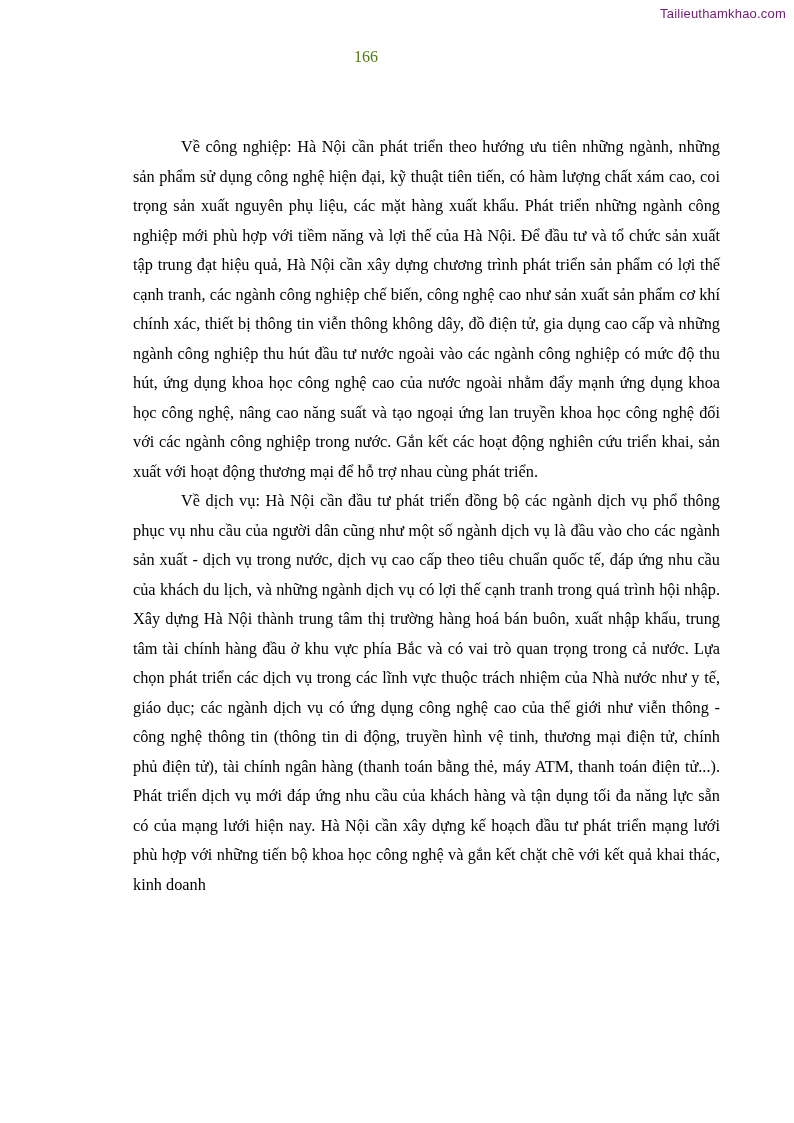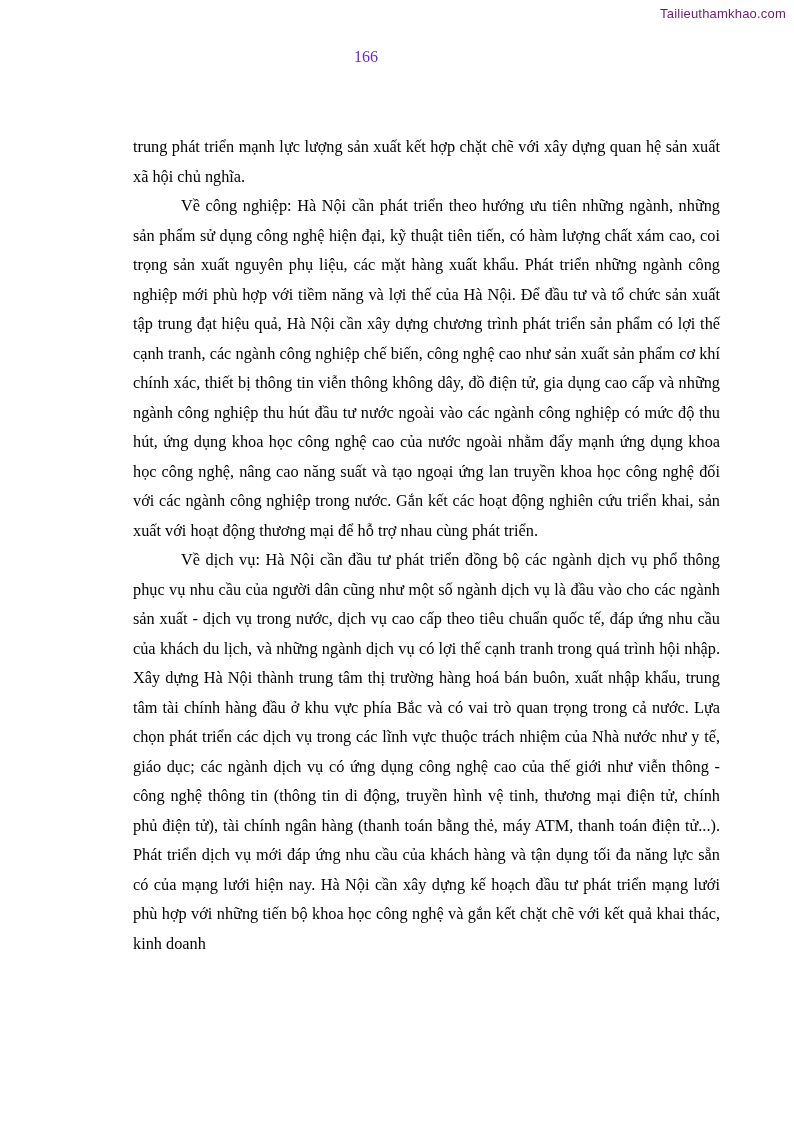--- a/index.html
+++ b/index.html
@@ -4,34 +4,33 @@
 <style>
   html, body { margin:0; padding:0; background:#ffffff; }
   body { width:794px; height:1123px; position:relative; overflow:hidden; }
   .watermark {
     position:absolute; top:6px; right:8px;
     font-family:"Liberation Sans", sans-serif; font-size:13px;
     color:#701a75; letter-spacing:0.2px;
   }
   .page-number {
     position:absolute; top:48px; left:0; width:732px; text-align:center;
-    font-family:"Liberation Serif", serif; font-size:16px; color:#6d28d9;
+    font-family:"Liberation Serif", serif; font-size:16px; color:#4d7c0f;
   }
   .body-text {
     position:absolute; top:132px; left:133px; width:587px;
     font-family:"Liberation Serif", serif; font-size:16.3px; color:#000;
     line-height:29.5px;
   }
   .body-text p { margin:0; text-align:justify; text-align-last:left; }
   .body-text p.indent { text-indent:48px; }
 </style>
 </head>
 <body>
 
 <div class="watermark">Tailieuthamkhao.com</div>
 
 <div class="page-number">166</div>
 
 <div class="body-text">
-  <p>trung phát triển mạnh lực lượng sản xuất kết hợp chặt chẽ với xây dựng quan hệ sản xuất xã hội chủ nghĩa.</p>
   <p class="indent">Về công nghiệp: Hà Nội cần phát triển theo hướng ưu tiên những ngành, những sản phẩm sử dụng công nghệ hiện đại, kỹ thuật tiên tiến, có hàm lượng chất xám cao, coi trọng sản xuất nguyên phụ liệu, các mặt hàng xuất khẩu. Phát triển những ngành công nghiệp mới phù hợp với tiềm năng và lợi thế của Hà Nội. Để đầu tư và tổ chức sản xuất tập trung đạt hiệu quả, Hà Nội cần xây dựng chương trình phát triển sản phẩm có lợi thế cạnh tranh, các ngành công nghiệp chế biến, công nghệ cao như sản xuất sản phẩm cơ khí chính xác, thiết bị thông tin viễn thông không dây, đồ điện tử, gia dụng cao cấp và những ngành công nghiệp thu hút đầu tư nước ngoài vào các ngành công nghiệp có mức độ thu hút, ứng dụng khoa học công nghệ cao của nước ngoài nhằm đẩy mạnh ứng dụng khoa học công nghệ, nâng cao năng suất và tạo ngoại ứng lan truyền khoa học công nghệ đối với các ngành công nghiệp trong nước. Gắn kết các hoạt động nghiên cứu triển khai, sản xuất với hoạt động thương mại để hỗ trợ nhau cùng phát triển.</p>
   <p class="indent">Về dịch vụ: Hà Nội cần đầu tư phát triển đồng bộ các ngành dịch vụ phổ thông phục vụ nhu cầu của người dân cũng như một số ngành dịch vụ là đầu vào cho các ngành sản xuất - dịch vụ trong nước, dịch vụ cao cấp theo tiêu chuẩn quốc tế, đáp ứng nhu cầu của khách du lịch, và những ngành dịch vụ có lợi thế cạnh tranh trong quá trình hội nhập. Xây dựng Hà Nội thành trung tâm thị trường hàng hoá bán buôn, xuất nhập khẩu, trung tâm tài chính hàng đầu ở khu vực phía Bắc và có vai trò quan trọng trong cả nước. Lựa chọn phát triển các dịch vụ trong các lĩnh vực thuộc trách nhiệm của Nhà nước như y tế, giáo dục; các ngành dịch vụ có ứng dụng công nghệ cao của thế giới như viễn thông - công nghệ thông tin (thông tin di động, truyền hình vệ tinh, thương mại điện tử, chính phủ điện tử), tài chính ngân hàng (thanh toán bằng thẻ, máy ATM, thanh toán điện tử...). Phát triển dịch vụ mới đáp ứng nhu cầu của khách hàng và tận dụng tối đa năng lực sẵn có của mạng lưới hiện nay. Hà Nội cần xây dựng kế hoạch đầu tư phát triển mạng lưới phù hợp với những tiến bộ khoa học công nghệ và gắn kết chặt chẽ với kết quả khai thác, kinh doanh</p>
 </div>
 
 </body></html>

